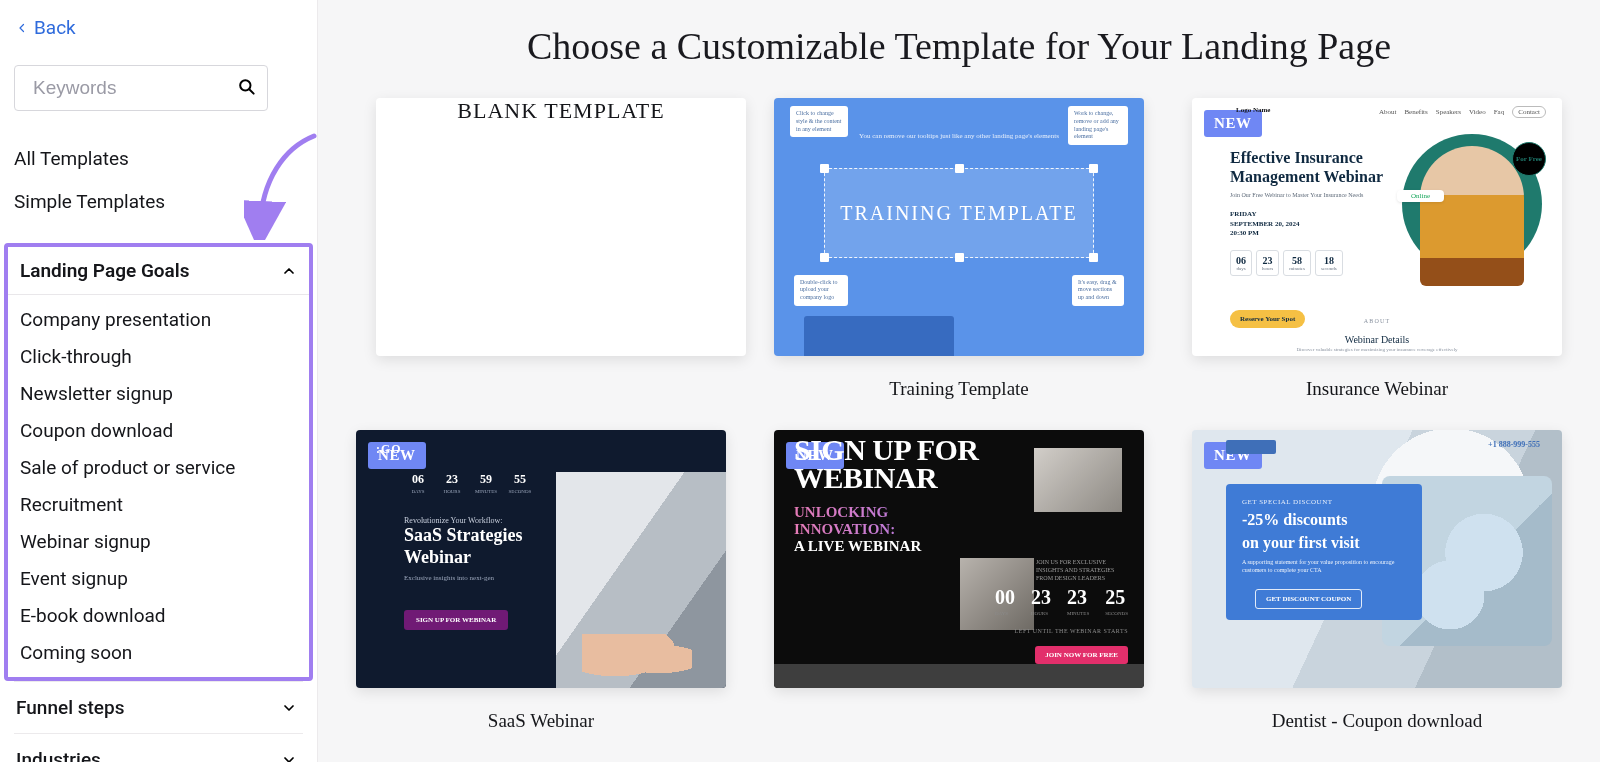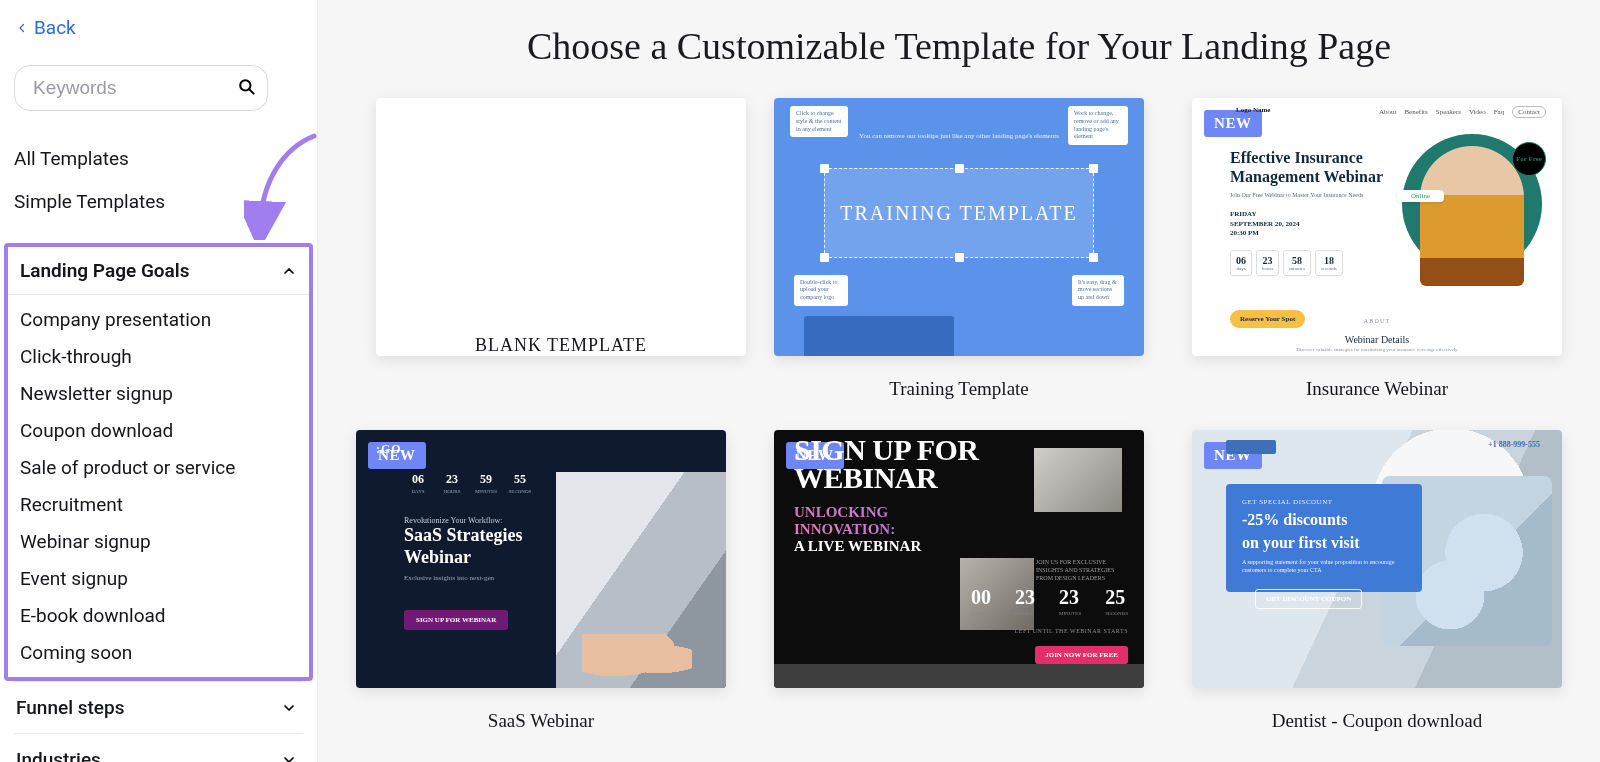--- a/index.html
+++ b/index.html
@@ -33,21 +33,21 @@
   }
   .back-chevron { width: 12px; height: 20px; }
   .search-wrap {
     margin-top: 22px;
     position: relative;
   }
   .search-input {
     width: 254px;
     height: 46px;
     border: 1px solid #d7d7dc;
-    border-radius: 16px;
+    border-radius: 4px;
     padding: 0 46px 0 18px;
     font-size: 19px;
     color: #333;
     background: #fff;
   }
   .search-input::placeholder { color: #9a9aa5; }
   .search-icon {
     position: absolute;
     right: 46px;
     top: 12px;
@@ -160,22 +160,22 @@
     color: #fff;
     font-size: 15px;
     font-weight: 600;
     letter-spacing: 0.6px;
     padding: 5px 10px;
     border-radius: 3px;
   }
 
   
   .thumb-blank {
-    display:flex; align-items:flex-end; justify-content:center;
-    font-size: 18px; letter-spacing: 1px; color:#15161a;margin-left:40px;
+    display:flex; align-items:flex-start; justify-content:center;
+    font-size: 22px; letter-spacing: 1px; color:#15161a;margin-left:40px;
   }
 
   
   .thumb-training { background:#5a93e9; }
   .tt-centerbox {
     position:absolute; left:50px; right:50px; top:70px; height:90px;
     border:1px dashed rgba(255,255,255,0.9);
     background: rgba(255,255,255,0.15);
     display:flex; align-items:center; justify-content:center;
   }
@@ -237,38 +237,38 @@
   .thumb-des { background:#0c0c0c; }
   .des-h { position:absolute; left:20px; top:6px; right:110px; color:#fff; font-size:30px; font-weight:800; line-height:0.92; letter-spacing:-0.5px;}
   .des-h2 { position:absolute; left:20px; top:74px; right:20px;}
   .des-h2 .a { font-size:15px; font-weight:700;
     background: linear-gradient(90deg,#e57bb6,#b37be4 40%,#7ba0e4 80%);
     -webkit-background-clip:text; background-clip:text; color:transparent;}
   .des-h2 .b { font-size:15px; font-weight:700; color:#fff;}
   .des-img1 { position:absolute; right:22px; top:18px; width:88px; height:64px; background:linear-gradient(135deg,#d2cec9,#8d8983);}
   .des-img2 { position:absolute; right:110px; top:128px; width:74px; height:72px; background:linear-gradient(135deg,#b8b3ad,#6e6a64);}
   .des-copy { position:absolute; right:16px; top:128px; width:92px; color:#9b9b9b; font-size:6px; line-height:1.35;}
-  .des-count { position:absolute; right:16px; top:156px; display:flex; gap:24px;}
+  .des-count { position:absolute; right:16px; top:156px; display:flex; gap:16px;}
   .des-count .n { color:#fff; font-size:20px; font-weight:700;}
   .des-count .l { color:#8a8a8a; font-size:5px; display:block; text-align:left; margin-top:2px;}
   .des-left { position:absolute; right:16px; top:198px; color:#8a8a8a; font-size:6px; letter-spacing:0.5px;}
   .des-cta { position:absolute; right:16px; top:216px; background:#e22f6b; color:#fff; font-size:7px; font-weight:700; padding:5px 10px; border-radius:3px;}
   .des-strip { position:absolute; left:0; bottom:0; height:24px; width:100%; background:#3e3e3e;}
 
   
   .thumb-dent { background:#e9eef3; }
   .dent-bg { position:absolute; inset:0;
     background:
       radial-gradient(circle at 70% 30%, #f5f7f9 0 25%, transparent 25%),
       linear-gradient(115deg,#dfe7ee 0 45%, #c9d4dd 45% 70%, #b2bfc9 70% 100%);
   }
   .dent-logo { position:absolute; top:10px; left:34px; width:50px; height:14px; background:#3f6fb8; border-radius:2px;}
   .dent-phone { position:absolute; top:10px; right:22px; font-size:8px; color:#3f6fb8; font-weight:600;}
   .dent-card {
-    position:absolute; left:34px; top:54px; width:196px; height:108px;
+    position:absolute; left:34px; top:54px; width:196px; height:136px;
     background:#3f7bd6; color:#fff; border-radius:4px; padding:14px 16px;
   }
   .dent-pre { font-size:7px; letter-spacing:0.5px; opacity:0.85;}
   .dent-h { font-size:16px; font-weight:700; margin-top:4px; line-height:1.2;}
   .dent-sub { font-size:6px; margin-top:6px; line-height:1.35; opacity:0.9;}
   .dent-btn { display:inline-block; margin-top:14px; border:1px solid rgba(255,255,255,0.85); padding:5px 10px; font-size:7px; font-weight:600; border-radius:3px;margin-left:13px;}
   .dent-hand {
     position:absolute; right:10px; top:46px; width:170px; height:170px;
     background:
       radial-gradient(circle at 60% 45%, #cfe1ef 0 28%, transparent 28%),

